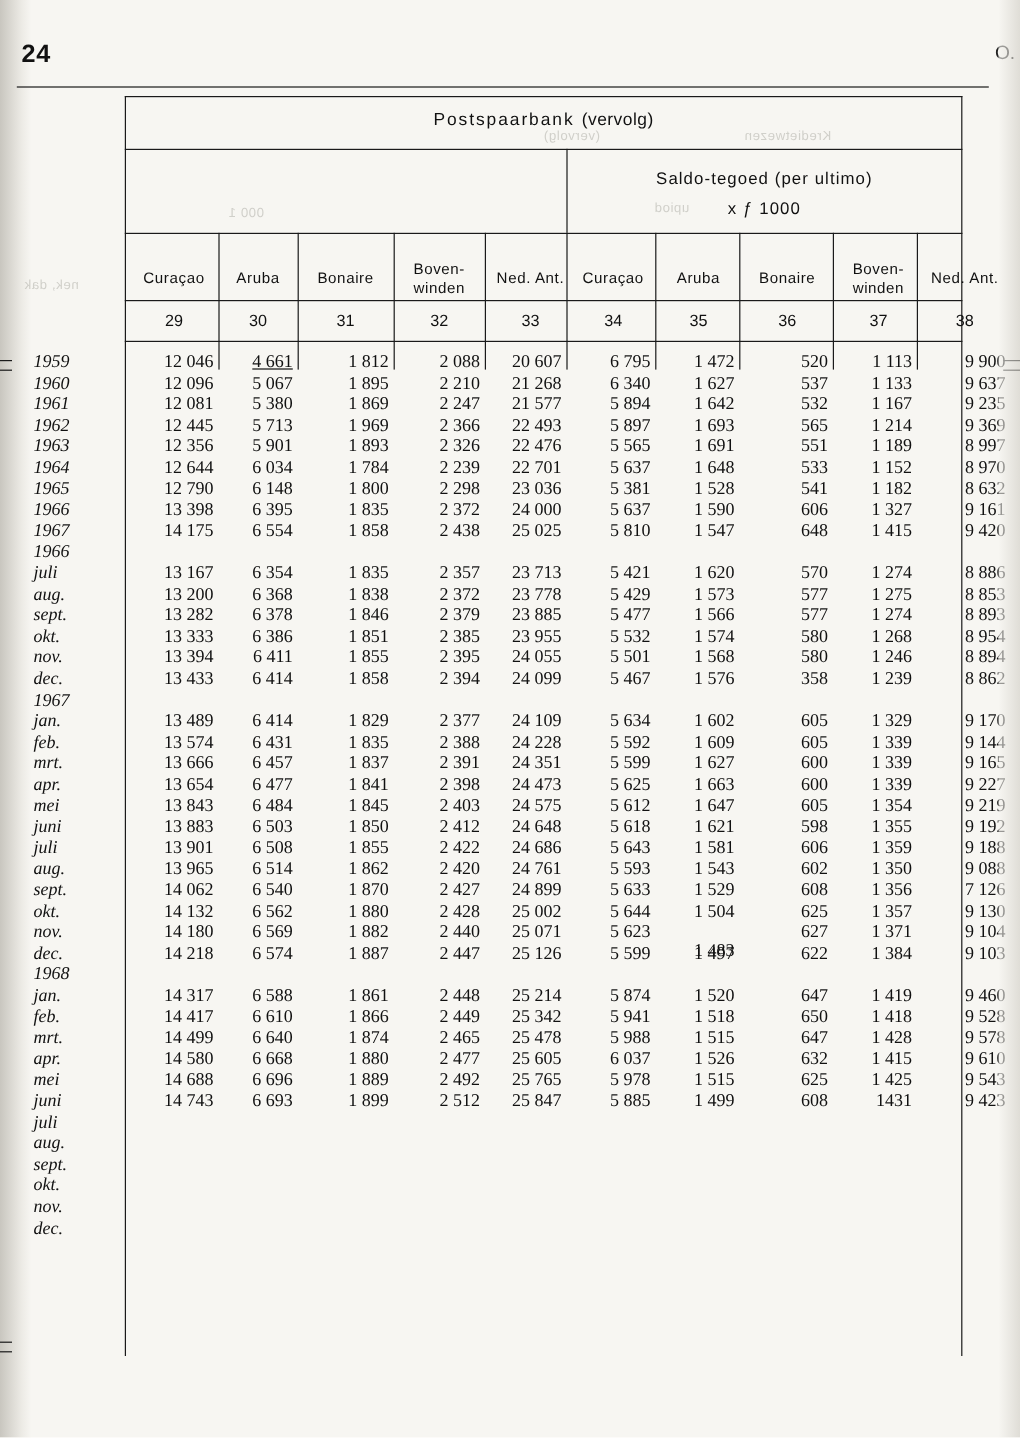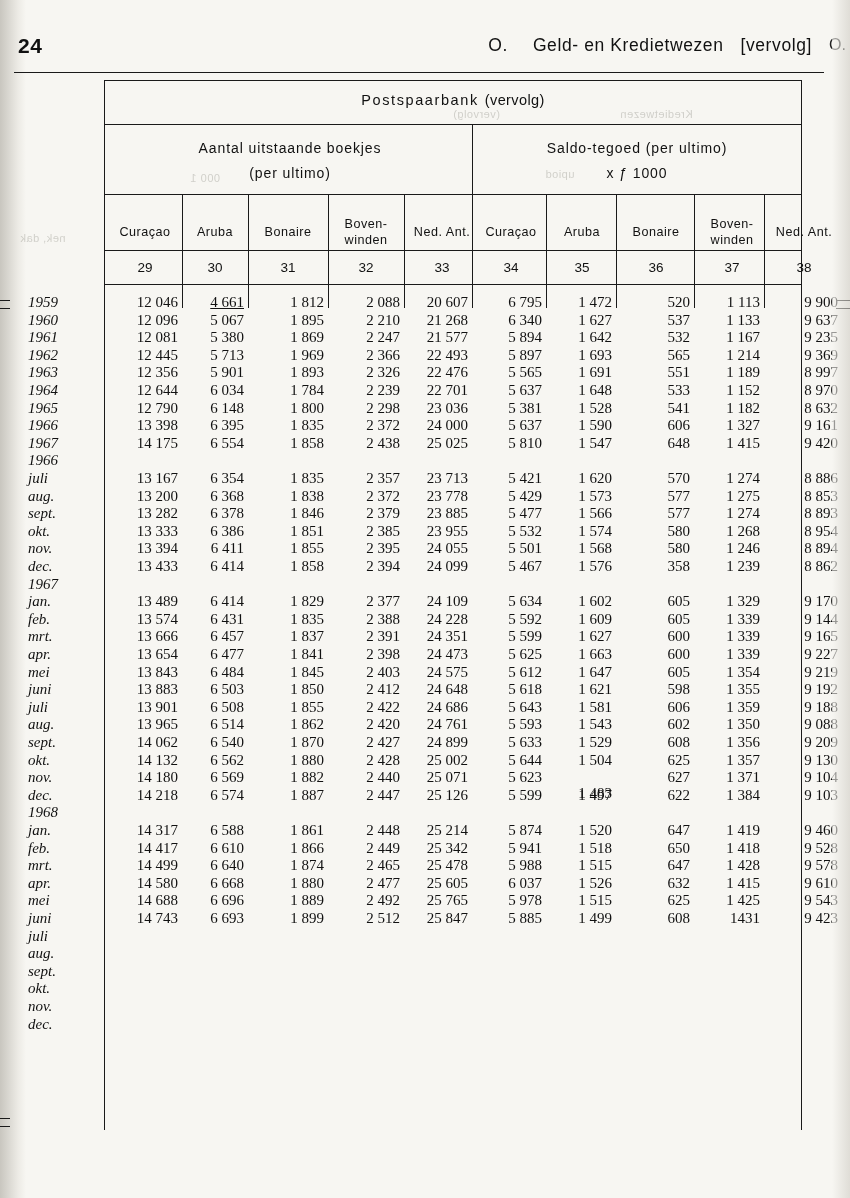--- a/index.html
+++ b/index.html
@@ -187,44 +187,33 @@
     border-top: 1.2px solid #1a1a1a;
   }
 </style>
 </head>
 <body>
 
 <div class="page">
 
   <div class="hdr">
     <div class="page-no">24</div>
-    <div class="hdr-title">
-      <span>O.</span>
-      <span class="sep"></span>
-      <span>Geld- en Kredietwezen</span>
-      <span class="sep" style="width:6px"></span>
-      <span>[vervolg]</span>
-    </div>
     <div class="hdr-o">O.</div>
   </div>
   <div class="rule top"></div>
 
   <div class="tbl">
     <div class="frame"></div>
 
     <div class="band-title">
       <span>Postspaarbank</span>
       <span class="norm">(vervolg)</span>
     </div>
     <div class="hline" style="left:90px; right:12px; top:44px;"></div>
 
-    <div class="grp" style="left:96px; width:360px; top:56px;">
-      <div>Aantal uitstaande boekjes</div>
-      <div>(per ultimo)</div>
-    </div>
     <div class="grp" style="left:462px; width:322px; top:56px;">
       <div>Saldo-tegoed  (per ultimo)</div>
       <div>x ƒ 1000</div>
     </div>
     <div class="vline" style="left:458px; top:44px; height:70px;"></div>
     <div class="hline" style="left:90px; right:12px; top:114px;"></div>
 
     <div class="colhead" style="left:96px;  width:70px; top:145px;"><span>Curaçao</span></div>
     <div class="colhead" style="left:170px; width:62px; top:145px;"><span>Aruba</span></div>
     <div class="colhead" style="left:236px; width:76px; top:145px;"><span>Bonaire</span></div>
@@ -571,21 +560,21 @@
           <div class="rlabel">sept.</div>
           <div class="cell" style="right: 636px;">14 062</div>
           <div class="cell" style="right: 570px;">6 540</div>
           <div class="cell" style="right: 490px;">1 870</div>
           <div class="cell" style="right: 414px;">2 427</div>
           <div class="cell" style="right: 346px;">24 899</div>
           <div class="cell" style="right: 272px;">5 633</div>
           <div class="cell" style="right: 202px;">1 529</div>
           <div class="cell" style="right: 124px;">608</div>
           <div class="cell" style="right: 54px;">1 356</div>
-          <div class="cell" style="right: -24px;">9 209</div>
+          <div class="cell" style="right: -24px;">7 126</div>
         </div>
         <div class="row" style="top: 457.6px;">
           <div class="rlabel">okt.</div>
           <div class="cell" style="right: 636px;">14 132</div>
           <div class="cell" style="right: 570px;">6 562</div>
           <div class="cell" style="right: 490px;">1 880</div>
           <div class="cell" style="right: 414px;">2 428</div>
           <div class="cell" style="right: 346px;">25 002</div>
           <div class="cell" style="right: 272px;">5 644</div>
           <div class="cell" style="right: 202px;">1 504</div>

